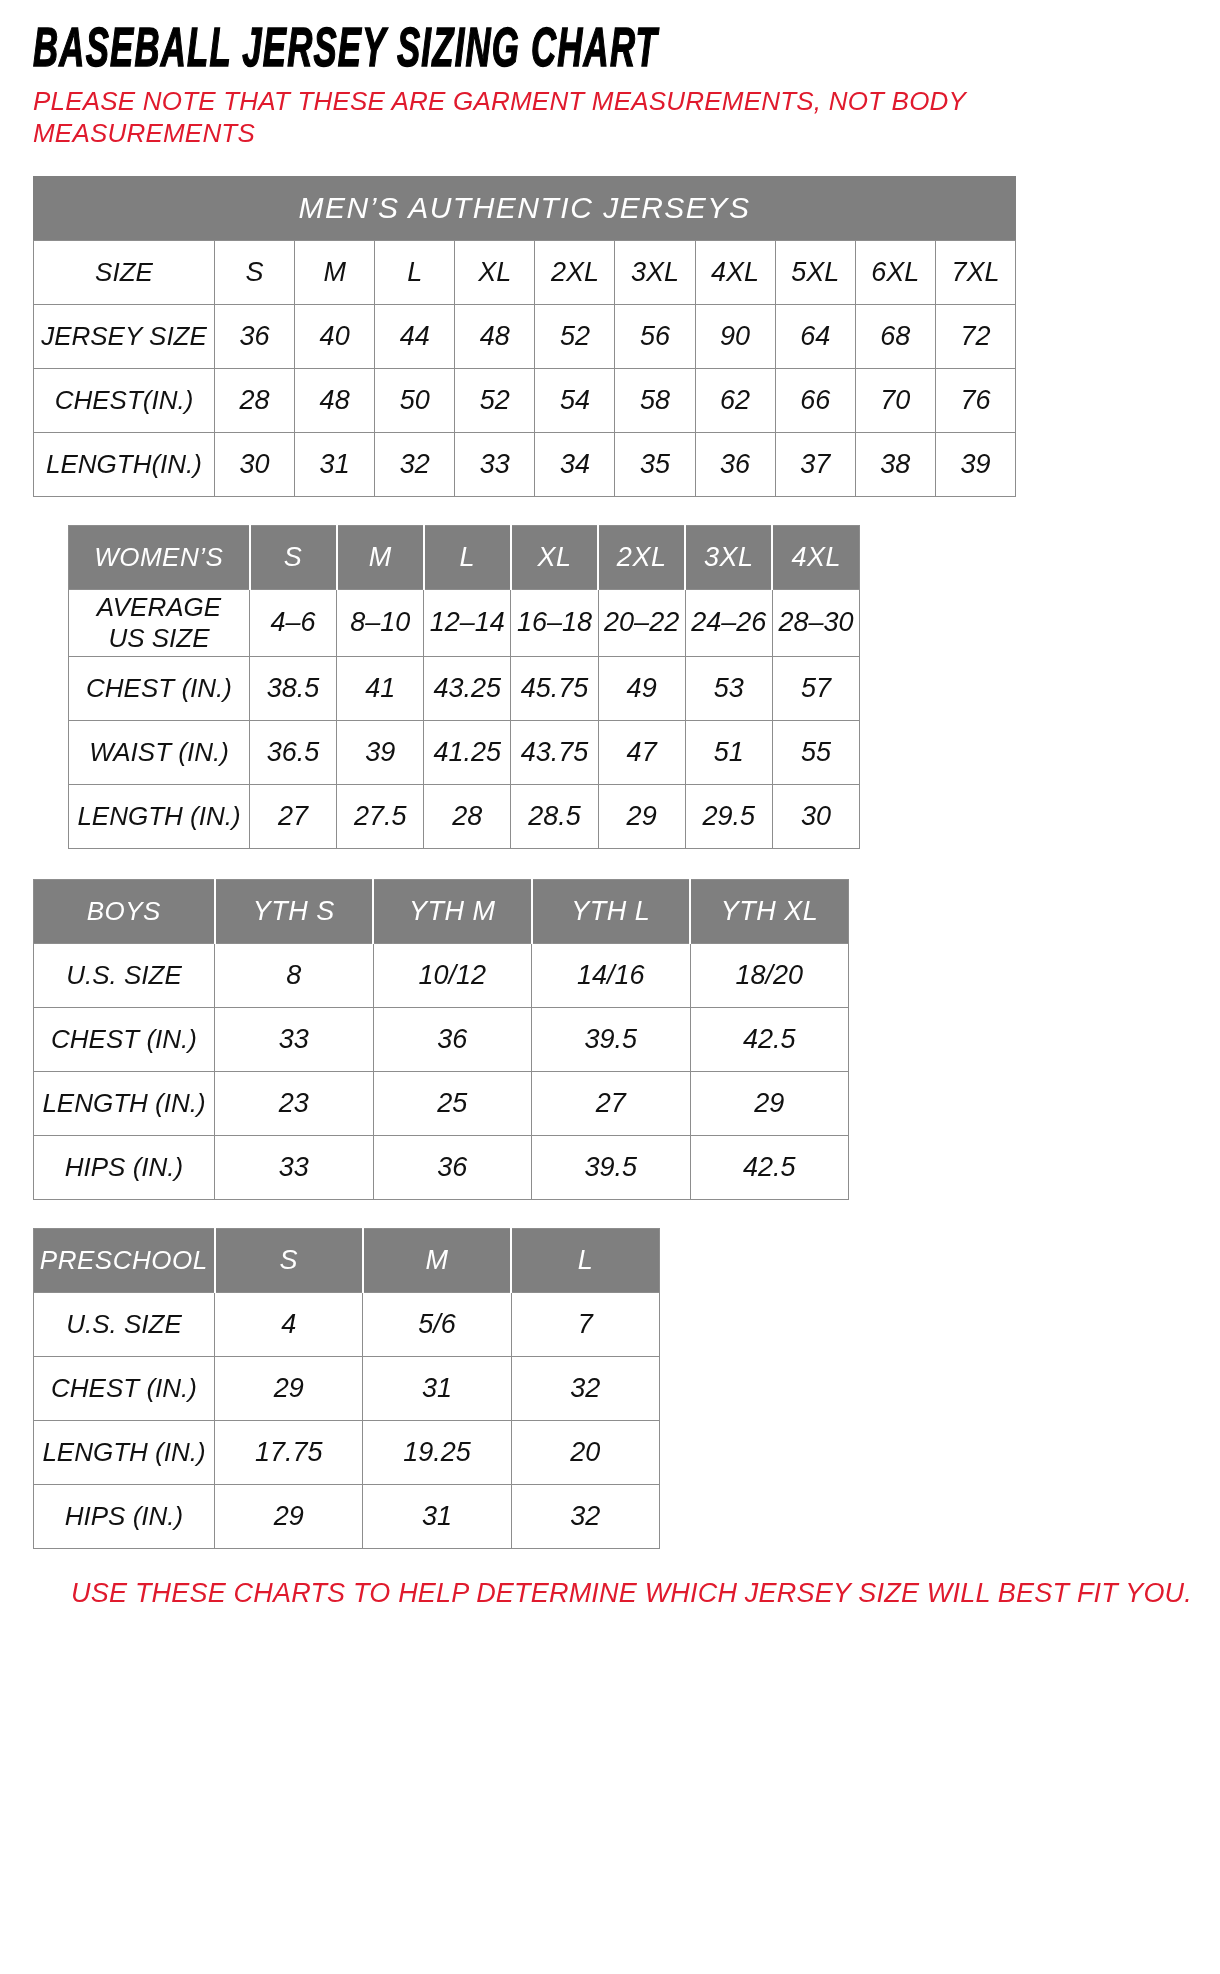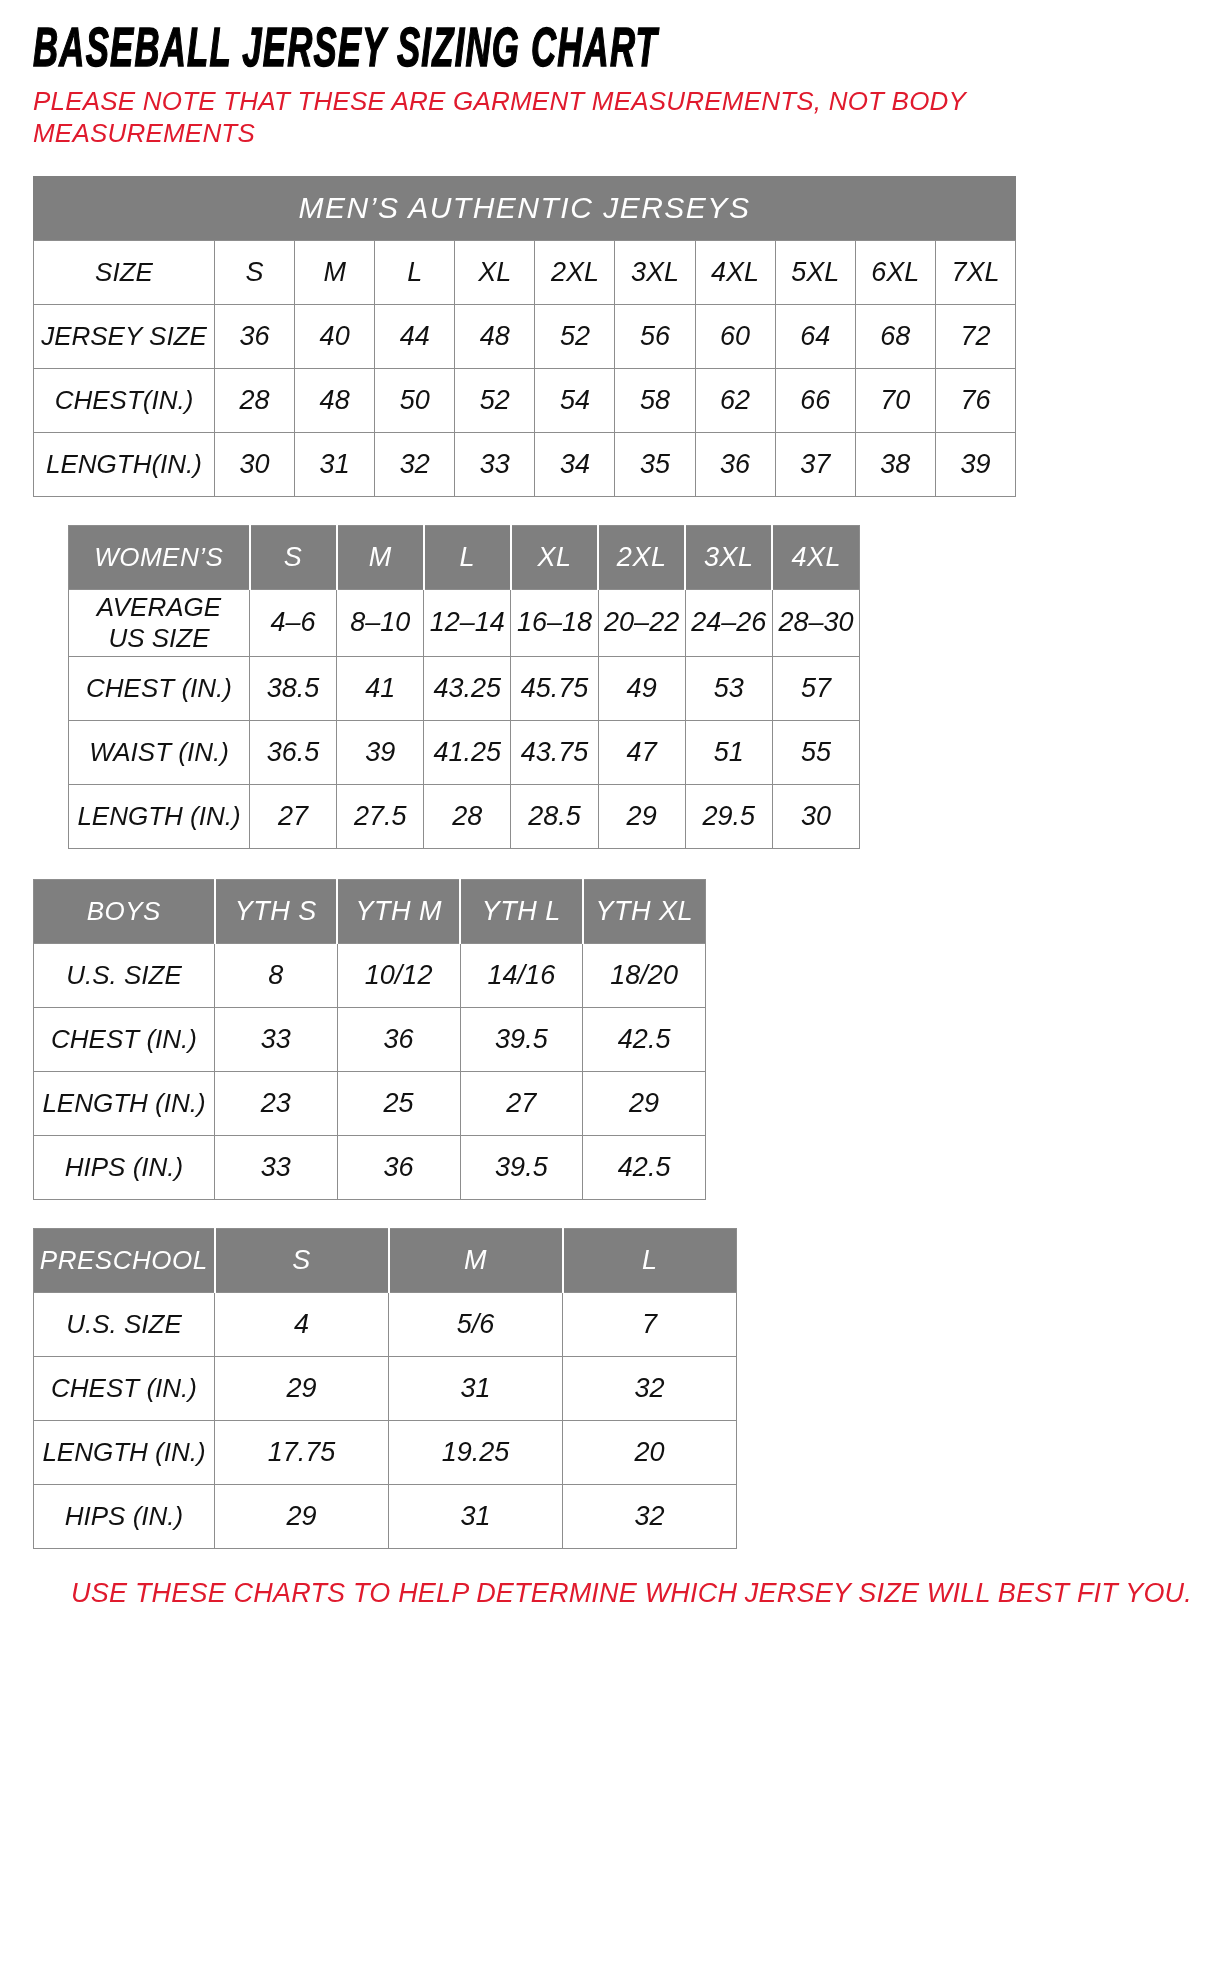--- a/index.html
+++ b/index.html
@@ -48,22 +48,22 @@
 
   
   .tbl {
     border-collapse: collapse;
     table-layout: fixed;
     text-align: center;
     margin: 0 0 28px 0;
   }
   .mens      { width: 983px; }
   .womens    { width: 792px; margin-bottom: 30px; margin-left: 35px; }
-  .boys      { width: 673px; }
-  .preschool { width: 704px; }
+  .boys      { width: 816px; }
+  .preschool { width: 627px; }
 
   .label-col { width: 181px; }
 
   .tbl tr { height: 64px; }
   .tbl th, .tbl td {
     border: 1px solid var(--border, #8d8d8d);
     padding: 2px 4px;
     font-weight: normal;
     vertical-align: middle;
     white-space: pre-line;
@@ -126,21 +126,21 @@
           <td>7XL</td>
         </tr>
         <tr>
           <th>JERSEY SIZE</th>
           <td>36</td>
           <td>40</td>
           <td>44</td>
           <td>48</td>
           <td>52</td>
           <td>56</td>
-          <td>60</td>
+          <td>90</td>
           <td>64</td>
           <td>68</td>
           <td>72</td>
         </tr>
         <tr>
           <th>CHEST(IN.)</th>
           <td>28</td>
           <td>48</td>
           <td>50</td>
           <td>52</td>

